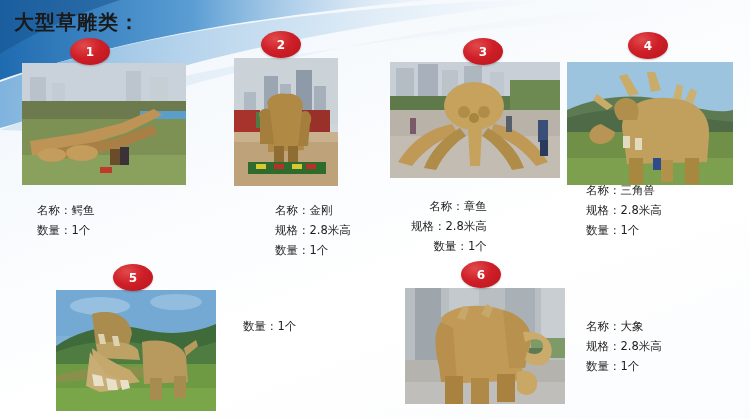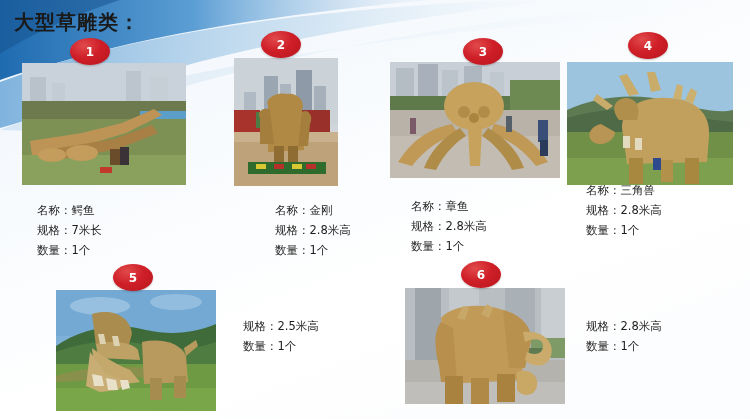--- a/index.html
+++ b/index.html
@@ -97,21 +97,20 @@
       <path d="M18,88 L92,76 L130,62 L136,70 L96,86 L30,98 Z" fill="#a87f44"></path>
       <ellipse cx="30" cy="92" rx="14" ry="7" fill="#c49c5b"></ellipse>
       <ellipse cx="60" cy="90" rx="16" ry="8" fill="#c49c5b"></ellipse>
       <rect x="88" y="86" width="10" height="16" fill="#6b4c2a"></rect>
       <rect x="98" y="84" width="9" height="18" fill="#3a3236"></rect>
       <rect x="78" y="104" width="12" height="6" fill="#c0392b"></rect>
     </svg>
   </div>
   <div class="txt" style="left:37px;top:200px;">
     <div><span>名称：</span><span>鳄鱼</span></div>
-    <div><span>规格：</span><span>7米长</span></div>
     <div><span>数量：</span><span>1个</span></div>
   </div>
 
   <div class="badge" style="left:261px;top:31px;">
     <span>2</span>
   </div>
   <div class="photo" style="left:234px;top:58px;width:104px;height:128px;">
     <svg width="104" height="128" viewBox="0 0 104 128" preserveAspectRatio="none">
       <rect x="0" y="0" width="104" height="128" fill="#cfd5da"></rect>
       <rect x="0" y="0" width="104" height="66" fill="#cbd2d8"></rect>
@@ -167,21 +166,21 @@
       <path d="M78,66 L80,104 L90,104 L92,66 Z" fill="#c7a25c"></path>
       <circle cx="74" cy="50" r="6" fill="#b08c49"></circle>
       <circle cx="94" cy="50" r="6" fill="#b08c49"></circle>
       <circle cx="84" cy="56" r="5" fill="#a8853f"></circle>
       <rect x="148" y="58" width="10" height="22" fill="#3a4f78"></rect>
       <rect x="150" y="78" width="8" height="16" fill="#2a3a5a"></rect>
       <rect x="20" y="56" width="6" height="16" fill="#7a5a68"></rect>
       <rect x="116" y="54" width="6" height="16" fill="#555f6a"></rect>
     </svg>
   </div>
-  <div class="txt" style="left:411px;top:196px;">
+  <div class="txt" style="left:411px;top:196px;text-align:right;">
     <div><span>名称：</span><span>章鱼</span></div>
     <div><span>规格：</span><span>2.8米高</span></div>
     <div><span>数量：</span><span>1个</span></div>
   </div>
 
   <div class="badge" style="left:628px;top:32px;">
     <span>4</span>
   </div>
   <div class="photo" style="left:567px;top:62px;width:166px;height:123px;">
     <svg width="166" height="123" viewBox="0 0 166 123" preserveAspectRatio="none">
@@ -236,21 +235,20 @@
       <path d="M50,88 L52,100 L62,100 L60,90 Z" fill="#e8e0c8"></path>
       <path d="M64,90 L66,100 L74,98 L72,90 Z" fill="#e8e0c8"></path>
       <path d="M42,44 L44,54 L50,54 L48,44 Z" fill="#ddd2b2"></path>
       <path d="M56,46 L58,56 L64,56 L62,46 Z" fill="#ddd2b2"></path>
       <rect x="94" y="88" width="12" height="22" fill="#a68c4e"></rect>
       <rect x="118" y="86" width="12" height="22" fill="#a68c4e"></rect>
       <path d="M128,58 L140,50 L142,56 L130,66 Z" fill="#b99a5e"></path>
     </svg>
   </div>
   <div class="txt" style="left:243px;top:316px;">
-    <div><span>规格：</span><span>2.5米高</span></div>
     <div><span>数量：</span><span>1个</span></div>
   </div>
 
   <div class="badge" style="left:461px;top:261px;">
     <span>6</span>
   </div>
   <div class="photo" style="left:405px;top:288px;width:160px;height:116px;">
     <svg width="160" height="116" viewBox="0 0 160 116" preserveAspectRatio="none">
       <rect x="0" y="0" width="160" height="116" fill="#c5c9cb"></rect>
       <rect x="0" y="0" width="160" height="74" fill="#b9bec2"></rect>
@@ -268,19 +266,20 @@
       <path d="M118,44 C138,42 150,54 146,68 C142,80 128,80 120,72 L122,64 C130,68 138,66 138,58 C138,50 128,50 120,54 Z" fill="#cbab6b"></path>
       <rect x="40" y="88" width="18" height="28" fill="#a9823f"></rect>
       <rect x="66" y="90" width="18" height="26" fill="#b08946"></rect>
       <rect x="92" y="86" width="18" height="28" fill="#a9823f"></rect>
       <path d="M112,84 C122,80 134,86 132,98 C130,108 118,110 112,102 Z" fill="#c9a765"></path>
       <path d="M52,30 L58,18 L64,20 L60,32 Z" fill="#c8a868"></path>
       <path d="M76,26 L82,16 L88,20 L84,30 Z" fill="#c8a868"></path>
     </svg>
   </div>
   <div class="txt" style="left:586px;top:316px;">
+    <div><span>名称：</span><span>大象</span></div>
     <div><span>规格：</span><span>2.8米高</span></div>
     <div><span>数量：</span><span>1个</span></div>
   </div>
 
   <div class="title">大型草雕类：</div>
 
 </div>
 
 </body></html>

